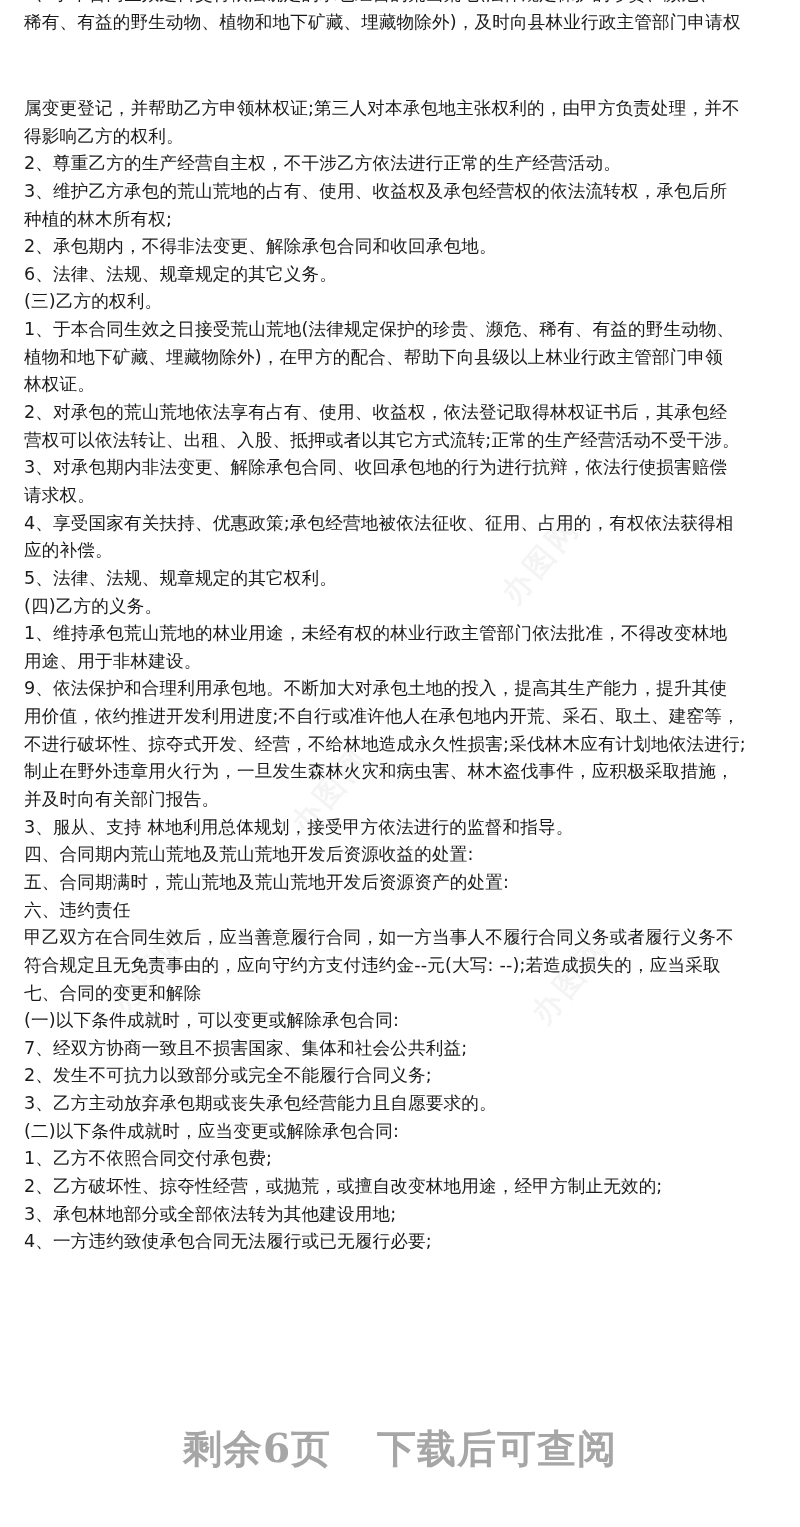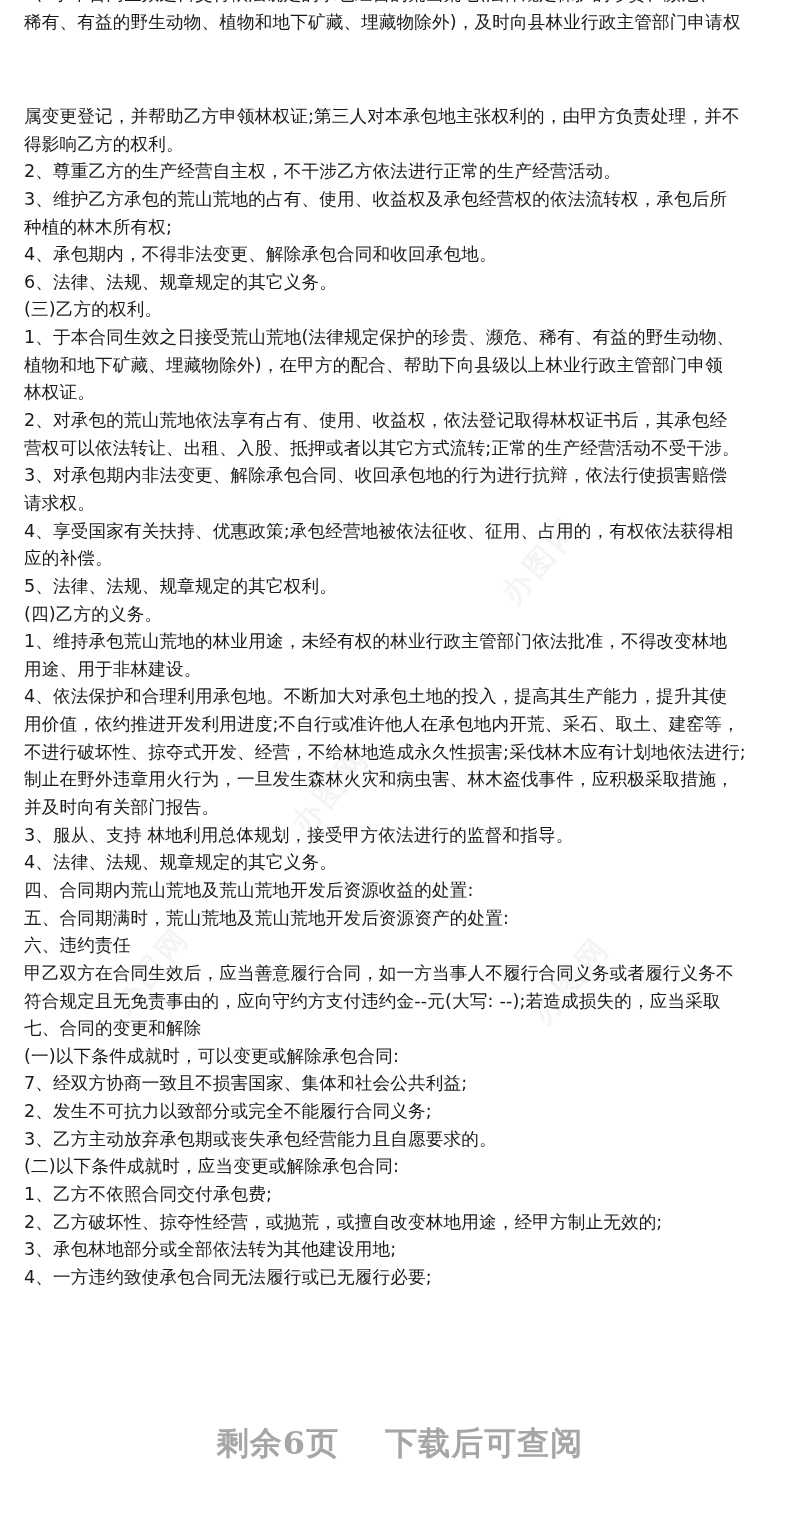--- a/index.html
+++ b/index.html
@@ -3,68 +3,67 @@
 <meta charset="utf-8">
 <style>
   html, body { margin: 0; padding: 0; background: #ffffff; }
   body { width: 800px; height: 1527px; position: relative; overflow: hidden;
          font-family: "DejaVu Sans", "Liberation Sans", sans-serif; color: #1a1a1a; }
   .page { position: absolute; left: 0; top: 0; width: 800px; height: 1527px; }
   .block { position: absolute; left: 24px; width: 756px; font-size: 17.6px; line-height: 27.65px;
            letter-spacing: 0.15px; }
   .line { display: block; white-space: nowrap; overflow: hidden; height: 27.65px; }
   .clip-top { top: -19px; }
-  .main { top: 103px; }
+  .main { top: 95px; }
   .watermark { position: absolute; font-size: 30px; color: rgba(0,0,0,0.045); transform: rotate(-50deg);
                font-weight: bold; letter-spacing: 4px; pointer-events: none; white-space: nowrap; }
   .more-banner { position: absolute; left: 0; top: 1422px; width: 800px; text-align: center;
-                 font-size: 32px; font-weight: bold; color: #a6a6a6; letter-spacing: 1px;
+                 font-size: 39px; font-weight: bold; color: #a6a6a6; letter-spacing: 1px;
                  font-family: "DejaVu Serif", "Liberation Serif", serif; }
   .more-banner span { display: inline-block; }
   .gap { display: inline-block; width: 46px; }
 </style>
 </head>
 <body>
 
 <div class="page">
 
   <div class="block clip-top">
     <span class="line">1、于本合同生效之日交付依法确定的承包经营的荒山荒地(法律规定保护的珍贵、濒危、</span>
     <span class="line">稀有、有益的野生动物、植物和地下矿藏、埋藏物除外)，及时向县林业行政主管部门申请权</span>
   </div>
 
   <div class="block main">
     <span class="line">属变更登记，并帮助乙方申领林权证;第三人对本承包地主张权利的，由甲方负责处理，并不</span>
     <span class="line">得影响乙方的权利。</span>
     <span class="line">2、尊重乙方的生产经营自主权，不干涉乙方依法进行正常的生产经营活动。</span>
     <span class="line">3、维护乙方承包的荒山荒地的占有、使用、收益权及承包经营权的依法流转权，承包后所</span>
     <span class="line">种植的林木所有权;</span>
-    <span class="line">4、承包期内，不得非法变更、解除承包合同和收回承包地。</span>
+    <span class="line">2、承包期内，不得非法变更、解除承包合同和收回承包地。</span>
     <span class="line">6、法律、法规、规章规定的其它义务。</span>
     <span class="line">(三)乙方的权利。</span>
     <span class="line">1、于本合同生效之日接受荒山荒地(法律规定保护的珍贵、濒危、稀有、有益的野生动物、</span>
     <span class="line">植物和地下矿藏、埋藏物除外)，在甲方的配合、帮助下向县级以上林业行政主管部门申领</span>
     <span class="line">林权证。</span>
     <span class="line">2、对承包的荒山荒地依法享有占有、使用、收益权，依法登记取得林权证书后，其承包经</span>
     <span class="line">营权可以依法转让、出租、入股、抵押或者以其它方式流转;正常的生产经营活动不受干涉。</span>
     <span class="line">3、对承包期内非法变更、解除承包合同、收回承包地的行为进行抗辩，依法行使损害赔偿</span>
     <span class="line">请求权。</span>
     <span class="line">4、享受国家有关扶持、优惠政策;承包经营地被依法征收、征用、占用的，有权依法获得相</span>
     <span class="line">应的补偿。</span>
     <span class="line">5、法律、法规、规章规定的其它权利。</span>
     <span class="line">(四)乙方的义务。</span>
     <span class="line">1、维持承包荒山荒地的林业用途，未经有权的林业行政主管部门依法批准，不得改变林地</span>
     <span class="line">用途、用于非林建设。</span>
-    <span class="line">4、依法保护和合理利用承包地。不断加大对承包土地的投入，提高其生产能力，提升其使</span>
+    <span class="line">9、依法保护和合理利用承包地。不断加大对承包土地的投入，提高其生产能力，提升其使</span>
     <span class="line">用价值，依约推进开发利用进度;不自行或准许他人在承包地内开荒、采石、取土、建窑等，</span>
     <span class="line">不进行破坏性、掠夺式开发、经营，不给林地造成永久性损害;采伐林木应有计划地依法进行;</span>
     <span class="line">制止在野外违章用火行为，一旦发生森林火灾和病虫害、林木盗伐事件，应积极采取措施，</span>
     <span class="line">并及时向有关部门报告。</span>
     <span class="line">3、服从、支持 林地利用总体规划，接受甲方依法进行的监督和指导。</span>
-    <span class="line">4、法律、法规、规章规定的其它义务。</span>
     <span class="line">四、合同期内荒山荒地及荒山荒地开发后资源收益的处置:</span>
     <span class="line">五、合同期满时，荒山荒地及荒山荒地开发后资源资产的处置:</span>
     <span class="line">六、违约责任</span>
     <span class="line">甲乙双方在合同生效后，应当善意履行合同，如一方当事人不履行合同义务或者履行义务不</span>
     <span class="line">符合规定且无免责事由的，应向守约方支付违约金--元(大写: --);若造成损失的，应当采取</span>
     <span class="line">七、合同的变更和解除</span>
     <span class="line">(一)以下条件成就时，可以变更或解除承包合同:</span>
     <span class="line">7、经双方协商一致且不损害国家、集体和社会公共利益;</span>
     <span class="line">2、发生不可抗力以致部分或完全不能履行合同义务;</span>
     <span class="line">3、乙方主动放弃承包期或丧失承包经营能力且自愿要求的。</span>

